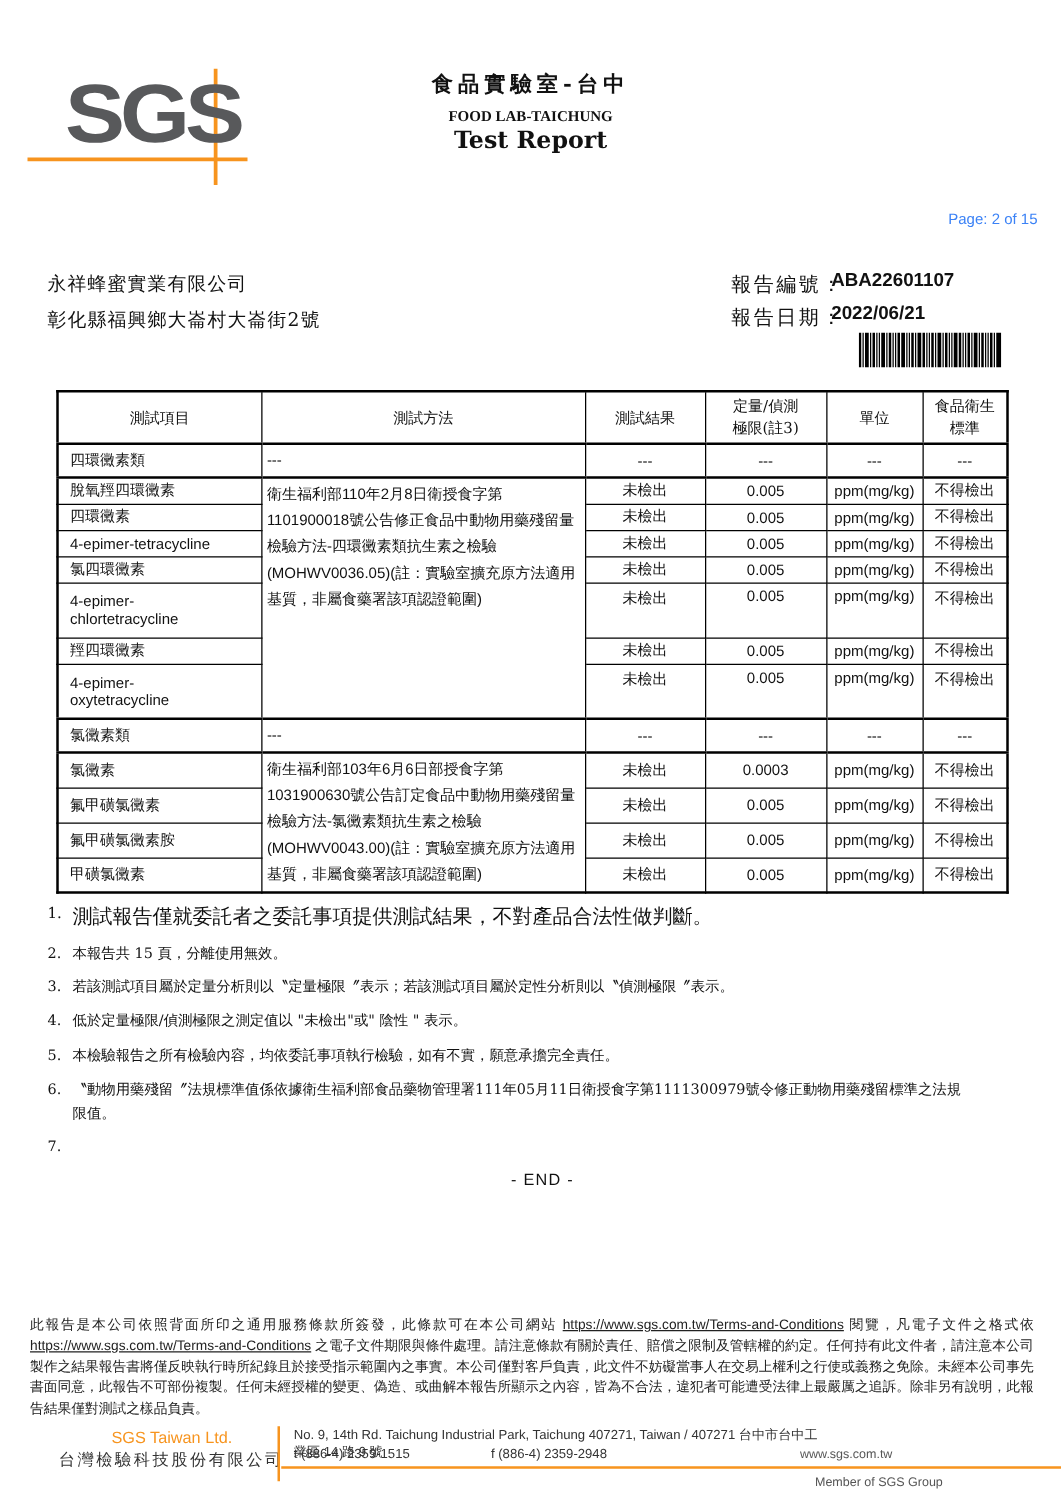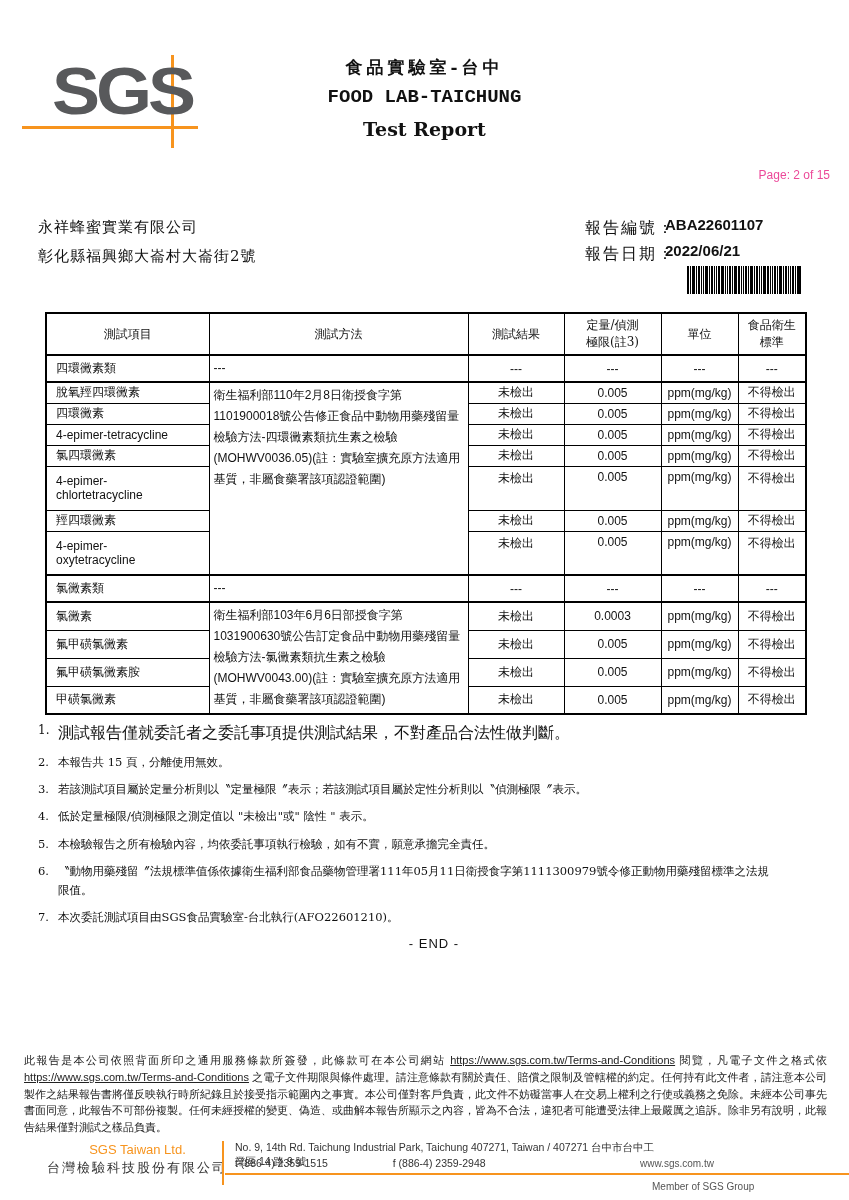--- a/index.html
+++ b/index.html
@@ -11,24 +11,24 @@
   .logo-wrap { position:absolute; left:38px; top:50px; width:180px; height:105px; }
   .logo-text { position:absolute; left:14px; top:8px; font-family:"Liberation Sans", sans-serif;
                font-weight:bold; font-size:72px; line-height:1; letter-spacing:-4px; color:#58595B;
                transform:scaleY(0.92); transform-origin:top left; }
   .logo-vline { position:absolute; left:133px; top:5px; width:3px; height:93px; background:#F7941E; }
   .logo-hline { position:absolute; left:-16px; top:76px; width:176px; height:3px; background:#F7941E; }
 
   
   .title-block { position:absolute; left:0; top:56px; width:849px; text-align:center; }
   .title-zh { font-family:"DejaVu Serif", serif; font-weight:bold; font-size:17px; letter-spacing:4px; margin-bottom:7px; }
-  .title-en { font-family:Liberation Mono, monospace; font-weight:bold; font-size:19px; margin-bottom:10px; }
+  .title-en { font-family:Liberation Serif, serif; font-weight:bold; font-size:12px; margin-bottom:0; }
   .subtitle-zh { font-family:"DejaVu Serif", serif; font-weight:bold; font-size:17px; letter-spacing:12px; margin-bottom:7px; }
   .subtitle-en { font-family:"DejaVu Serif", serif; font-weight:bold; font-size:19px; }
-  .page-label { position:absolute; right:19px; top:168px; font-size:12px; color:#ec4899;padding-left:24px; }
+  .page-label { position:absolute; right:19px; top:168px; font-size:12px; color:#3b82f6;padding-left:24px; }
 
   
   .client { position:absolute; left:38px; top:213px; font-family:"DejaVu Serif", serif; font-size:15px; line-height:29px; letter-spacing:1px; }
   .meta-label { position:absolute; font-family:Liberation Mono, monospace; font-size:16px; letter-spacing:2px;margin-left:20px; }
   .meta-value { position:absolute; font-size:15px; font-weight:bold; }
   .lbl-no { left:565px; top:218px; } .val-no { left:665px; top:216px;text-align:center; }
   .lbl-date { left:565px; top:244px; } .val-date { left:665px; top:242px; }
   .barcode { position:absolute; left:687px; top:266px; width:114px; height:28px; }
 
   
@@ -294,21 +294,20 @@
     <div class="note">
       <span class="no">5.</span>
       <span>本檢驗報告之所有檢驗內容，均依委託事項執行檢驗，如有不實，願意承擔完全責任。</span>
     </div>
     <div class="note">
       <span class="no">6.</span>
       <span style="width:720px;">〝動物用藥殘留〞法規標準值係依據衛生福利部食品藥物管理署111年05月11日衛授食字第1111300979號令修正動物用藥殘留標準之法規限值。</span>
     </div>
     <div class="note">
       <span class="no">7.</span>
-      <span>本次委託測試項目由SGS食品實驗室-台北執行(AFO22601210)。</span>
     </div>
     <div class="end-mark">- END -</div>
   </div>
 
   <p class="legal"><span>此報告是本公司依照背面所印之通用服務條款所簽發，此條款可在本公司網站 </span><a href="#">https://www.sgs.com.tw/Terms-and-Conditions</a><span> 閱覽，凡電子文件之格式依 </span><a href="#">https://www.sgs.com.tw/Terms-and-Conditions</a><span> 之電子文件期限與條件處理。請注意條款有關於責任、賠償之限制及管轄權的約定。任何持有此文件者，請注意本公司製作之結果報告書將僅反映執行時所紀錄且於接受指示範圍內之事實。本公司僅對客戶負責，此文件不妨礙當事人在交易上權利之行使或義務之免除。未經本公司事先書面同意，此報告不可部份複製。任何未經授權的變更、偽造、或曲解本報告所顯示之內容，皆為不合法，違犯者可能遭受法律上最嚴厲之追訴。除非另有說明，此報告結果僅對測試之樣品負責。</span></p>
 
   <div class="ft-company-en">SGS Taiwan Ltd.</div>
   <div class="ft-company-zh">台灣檢驗科技股份有限公司</div>
   <div class="ft-vline"></div>
   <div class="ft-address">No. 9, 14th Rd. Taichung Industrial Park, Taichung 407271, Taiwan / 407271 台中市台中工業區 14 路 9 號</div>

